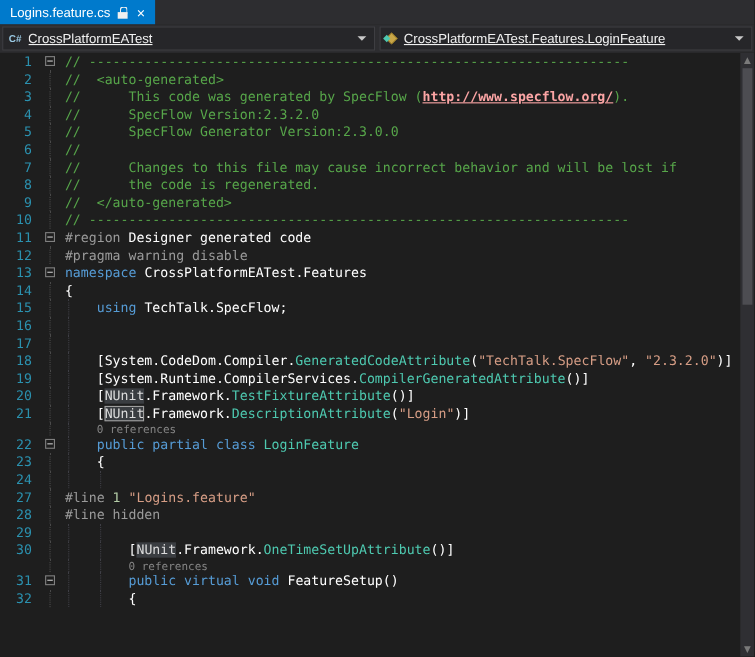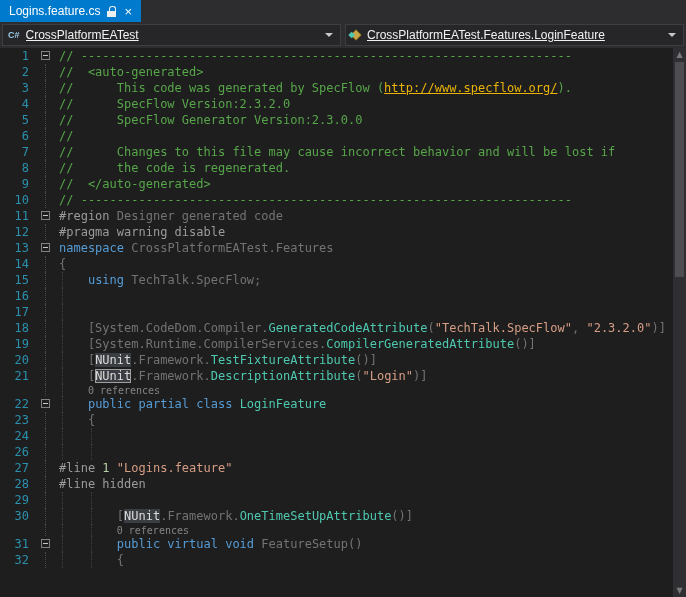--- a/index.html
+++ b/index.html
@@ -31,24 +31,24 @@
   .num { width:38px; flex:none; text-align:right; padding-right:9px; color:#2B91AF; }
   .fold { width:16px; flex:none; position:relative; }
   .fold.foldline::before { content:""; position:absolute; left:7px; top:0; bottom:0; border-left:1px dotted #4A4A4A; }
   .foldbox { position:absolute; left:3px; top:3px; width:9px; height:9px; border:1px solid #808080; background:#1E1E1E; }
   .foldbox::after { content:""; position:absolute; left:1px; right:1px; top:3px; height:1px; background:#C8C8C8; }
   .codeln { flex:1; position:relative; padding-left:5px; color:#DCDCDC; overflow:hidden; }
   .guide { position:absolute; top:0; bottom:0; width:1px; border-left:1px dotted #3F3F46; }
   .lenslab { font-size:10px; color:#858585; display:inline-block; }
 
   .tok-c   { color:#57A64A; }
-  .tok-lnk { color:#eab308; text-decoration:underline; }
+  .tok-lnk { color:#fca5a5; text-decoration:underline;font-weight:bold; }
   .tok-k   { color:#569CD6; }
   .tok-t   { color:#4EC9B0; }
-  .tok-p   { color:#737373; }
+  .tok-p   { color:#ffffff; }
   .tok-s   { color:#D69D85; }
   .tok-pp  { color:#9B9B9B;text-align:right; }
   .tok-n   { color:#B5CEA8; }
   .tok-hl  { color:#DCDCDC; background:#3A3D41; }
   .tok-cr  { color:#DCDCDC; background:#3A3D41; outline:1px solid #9E9E9E; outline-offset:-1px; }
 
   
   .vscroll { position:absolute; right:0; top:0; bottom:0; width:13px; background:#2F2F33; }
   .vthumb { position:absolute; left:2px; right:2px; top:14px; height:215px; background:#4D4D52; }
   .scroll-arrow { position:absolute; left:0; width:13px; height:13px; color:#7A7A7A; font-size:8px; text-align:center; line-height:13px; font-family:"DejaVu Sans", sans-serif; }
@@ -101,21 +101,20 @@
         <div class="row"><div class="num">16</div><div class="fold foldline"></div><div class="codeln"><div class="guide" style="left: 8px;"></div></div></div>
         <div class="row"><div class="num">17</div><div class="fold foldline"></div><div class="codeln"><div class="guide" style="left: 8px;"></div></div></div>
         <div class="row"><div class="num">18</div><div class="fold foldline"></div><div class="codeln"><div class="guide" style="left: 8px;"></div><span class="tok-p">    [System.CodeDom.Compiler.</span><span class="tok-t">GeneratedCodeAttribute</span><span class="tok-p">(</span><span class="tok-s">"TechTalk.SpecFlow"</span><span class="tok-p">, </span><span class="tok-s">"2.3.2.0"</span><span class="tok-p">)]</span></div></div>
         <div class="row"><div class="num">19</div><div class="fold foldline"></div><div class="codeln"><div class="guide" style="left: 8px;"></div><span class="tok-p">    [System.Runtime.CompilerServices.</span><span class="tok-t">CompilerGeneratedAttribute</span><span class="tok-p">()]</span></div></div>
         <div class="row"><div class="num">20</div><div class="fold foldline"></div><div class="codeln"><div class="guide" style="left: 8px;"></div><span class="tok-p">    [</span><span class="tok-hl">NUnit</span><span class="tok-p">.Framework.</span><span class="tok-t">TestFixtureAttribute</span><span class="tok-p">()]</span></div></div>
         <div class="row"><div class="num">21</div><div class="fold foldline"></div><div class="codeln"><div class="guide" style="left: 8px;"></div><span class="tok-p">    [</span><span class="tok-cr">NUnit</span><span class="tok-p">.Framework.</span><span class="tok-t">DescriptionAttribute</span><span class="tok-p">(</span><span class="tok-s">"Login"</span><span class="tok-p">)]</span></div></div>
         <div class="row lens-row"><div class="num"></div><div class="fold foldline"></div><div class="codeln"><div class="guide" style="left: 8px;"></div><div class="lenslab" style="margin-left: 28.88px;">0 references</div></div></div>
         <div class="row"><div class="num">22</div><div class="fold"><div class="foldbox"></div></div><div class="codeln"><div class="guide" style="left: 8px;"></div><span class="tok-p">    </span><span class="tok-k">public partial class</span><span class="tok-p"> </span><span class="tok-t">LoginFeature</span></div></div>
         <div class="row"><div class="num">23</div><div class="fold foldline"></div><div class="codeln"><div class="guide" style="left: 8px;"></div><span class="tok-p">    {</span></div></div>
         <div class="row"><div class="num">24</div><div class="fold foldline"></div><div class="codeln"><div class="guide" style="left: 8px;"></div><div class="guide" style="left: 36.88px;"></div></div></div>
-        <div class="row"><div class="num">26</div><div class="fold foldline"></div><div class="codeln"><div class="guide" style="left: 8px;"></div><div class="guide" style="left: 36.88px;"></div></div></div>
         <div class="row"><div class="num">27</div><div class="fold foldline"></div><div class="codeln"><span class="tok-pp">#line </span><span class="tok-n">1</span><span class="tok-p"> </span><span class="tok-s">"Logins.feature"</span></div></div>
         <div class="row"><div class="num">28</div><div class="fold foldline"></div><div class="codeln"><span class="tok-pp">#line hidden</span></div></div>
         <div class="row"><div class="num">29</div><div class="fold foldline"></div><div class="codeln"><div class="guide" style="left: 8px;"></div><div class="guide" style="left: 36.88px;"></div></div></div>
         <div class="row"><div class="num">30</div><div class="fold foldline"></div><div class="codeln"><div class="guide" style="left: 8px;"></div><div class="guide" style="left: 36.88px;"></div><span class="tok-p">        [</span><span class="tok-hl">NUnit</span><span class="tok-p">.Framework.</span><span class="tok-t">OneTimeSetUpAttribute</span><span class="tok-p">()]</span></div></div>
         <div class="row lens-row"><div class="num"></div><div class="fold foldline"></div><div class="codeln"><div class="guide" style="left: 8px;"></div><div class="guide" style="left: 36.88px;"></div><div class="lenslab" style="margin-left: 57.76px;">0 references</div></div></div>
         <div class="row"><div class="num">31</div><div class="fold"><div class="foldbox"></div></div><div class="codeln"><div class="guide" style="left: 8px;"></div><div class="guide" style="left: 36.88px;"></div><span class="tok-p">        </span><span class="tok-k">public virtual void</span><span class="tok-p"> FeatureSetup()</span></div></div>
         <div class="row"><div class="num">32</div><div class="fold foldline"></div><div class="codeln"><div class="guide" style="left: 8px;"></div><div class="guide" style="left: 36.88px;"></div><span class="tok-p">        {</span></div></div>
       </div>
     <div class="vscroll">
       <div class="scroll-arrow up">▲</div>

